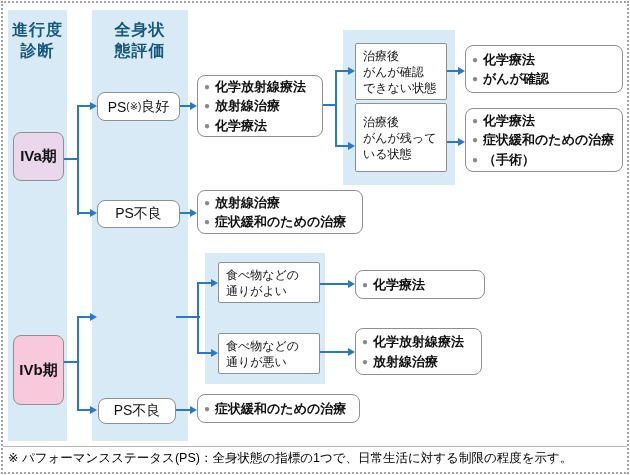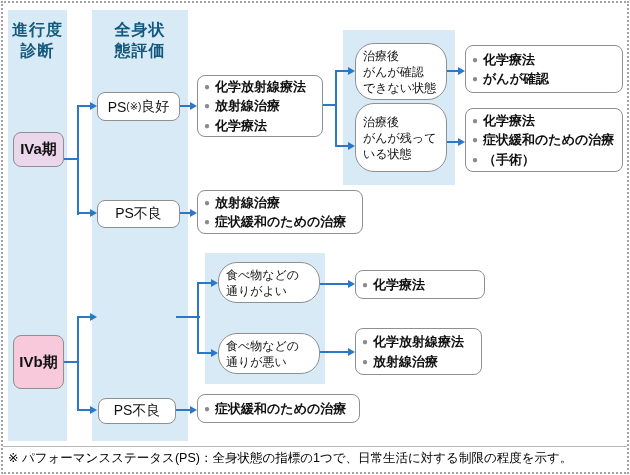--- a/index.html
+++ b/index.html
@@ -19,21 +19,21 @@
     position:absolute;background:#fff;border:1.5px solid #8f8f8f;border-radius:8px;
     display:flex;align-items:center;justify-content:center;box-sizing:border-box;z-index:2;
   }
   .stage{font-weight:bold;font-size:15px;}
   .iva{background:#ebd7eb;}
   .ivb{background:#f7c9da;}
   .ps{font-size:14px;}
   .ps .small{font-size:10px;}
   .cond{
     justify-content:flex-start;padding-left:7px;font-size:12px;line-height:16px;
-    white-space:pre-line;border-radius:19px;border-width:1.2px;
+    white-space:pre-line;border-radius:2px;border-width:1.2px;
   }
   .treat{
     flex-direction:column;align-items:flex-start;justify-content:center;
     padding:0 6px;border-radius:8px;border-width:1.2px;
   }
   .ti{display:flex;align-items:center;font-weight:bold;font-size:13px;line-height:19.5px;white-space:nowrap;}
   .blt{color:#8a8a8a;font-size:10px;margin-right:5px;flex:0 0 auto;}
   .hline{position:absolute;height:2px;background:#2b77c8;z-index:1;}
   .vline{position:absolute;width:2px;background:#2b77c8;z-index:1;}
   .arr::after{
@@ -79,24 +79,24 @@
   <div class="hline arr" style="left:77px;top:316px;width:13px;"></div>
   <div class="hline arr" style="left:77px;top:409px;width:13px;"></div>
   <div class="hline" style="left:176px;top:316px;width:24px;"></div>
   <div class="vline" style="left:197px;top:282px;height:72px;"></div>
   <div class="hline arr" style="left:197px;top:282px;width:14px;"></div>
   <div class="hline arr" style="left:197px;top:352px;width:14px;"></div>
   <div class="hline arr" style="left:320px;top:283px;width:28px;"></div>
   <div class="hline arr" style="left:320px;top:351px;width:28px;"></div>
   <div class="hline arr" style="left:176px;top:409px;width:14px;"></div>
 
-  <div class="node stage iva" style="left:13px;top:132px;width:51px;height:35px;">
+  <div class="node stage iva" style="left:13px;top:132px;width:51px;height:49px;">
     <span>IVa期</span>
   </div>
-  <div class="node stage ivb" style="left:13px;top:335px;width:51px;height:54px;">
+  <div class="node stage ivb" style="left:13px;top:335px;width:51px;height:70px;">
     <span>IVb期</span>
   </div>
 
   <div class="node ps" style="left:97px;top:92px;width:83px;height:29px;">
     <span>PS</span>
       <span class="small">(※)</span>
       <span>良好</span>
   </div>
   <div class="node ps" style="left:97px;top:200px;width:83px;height:28px;">
     <span>PS不良</span>

